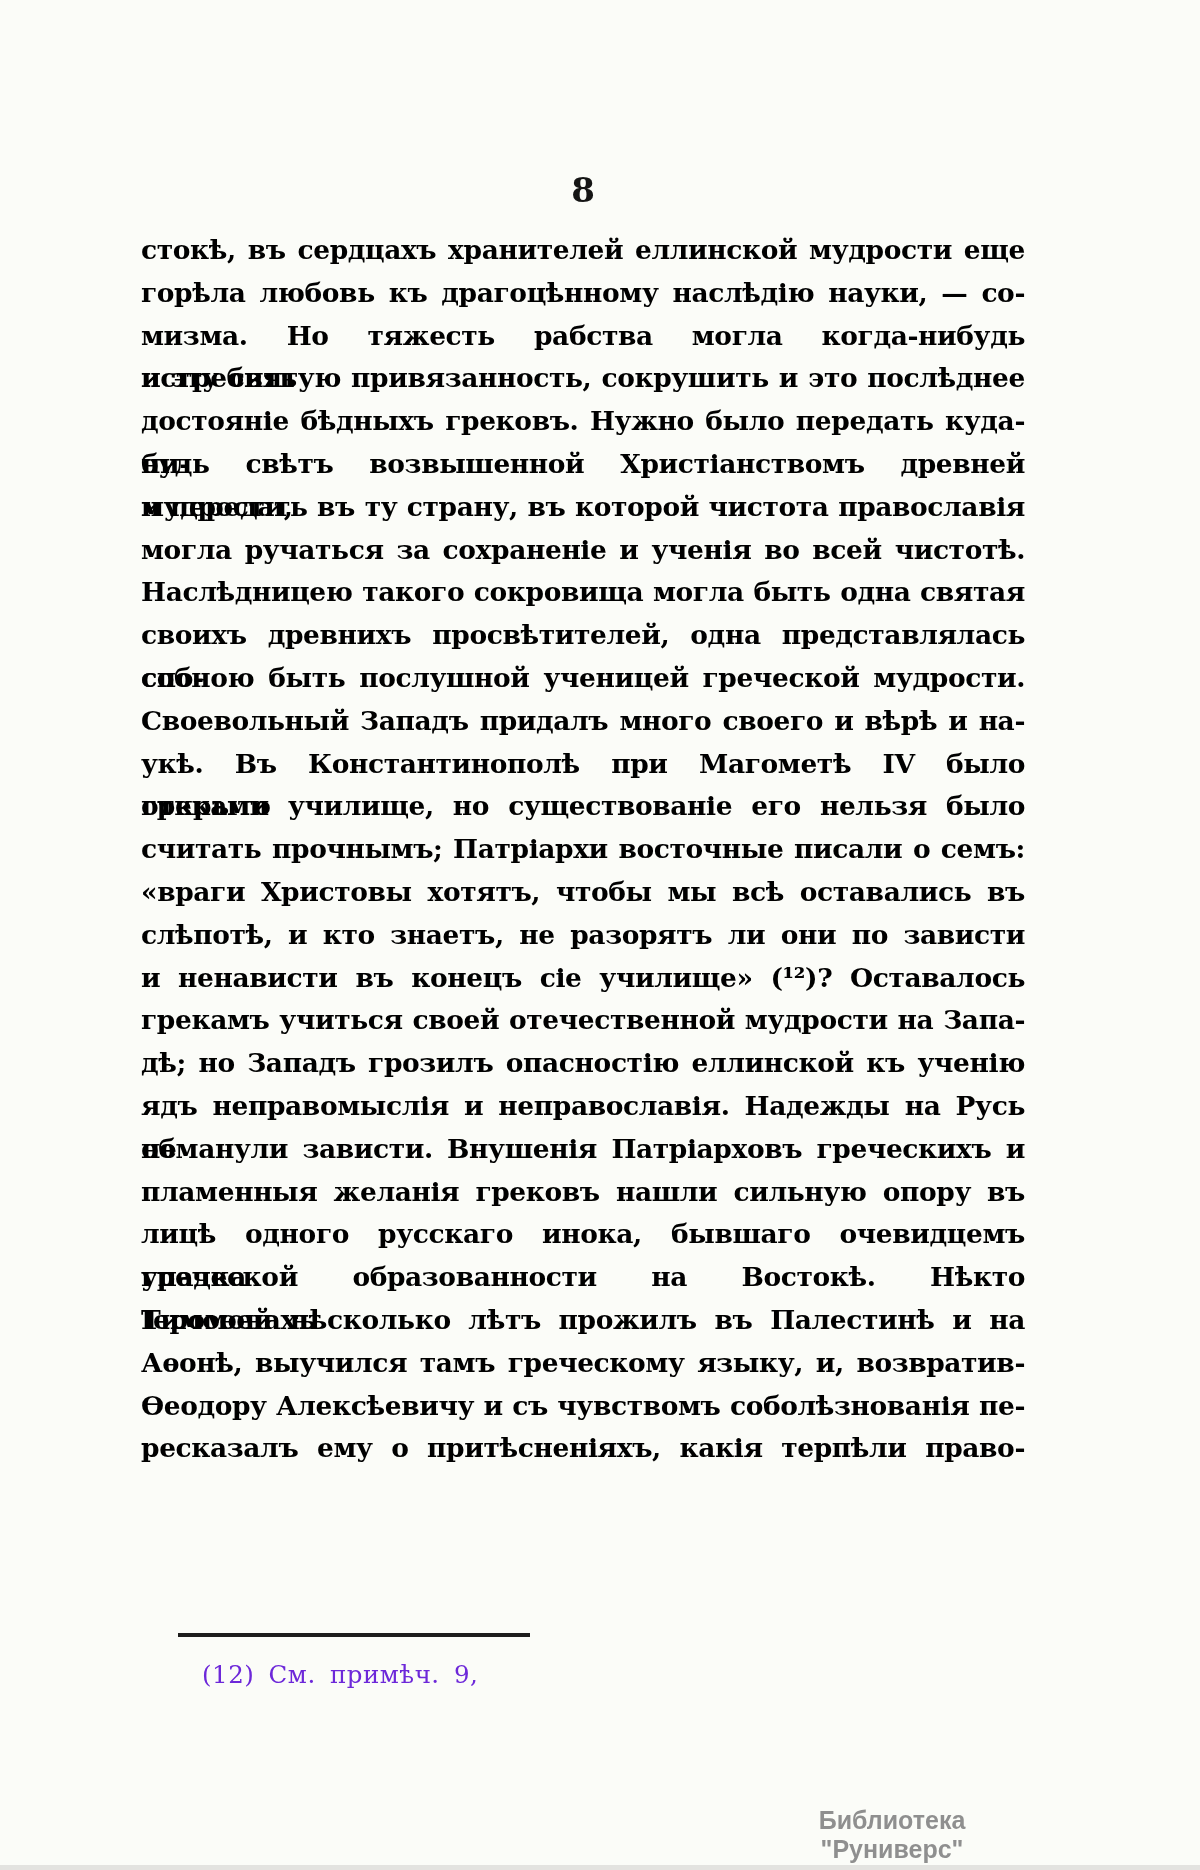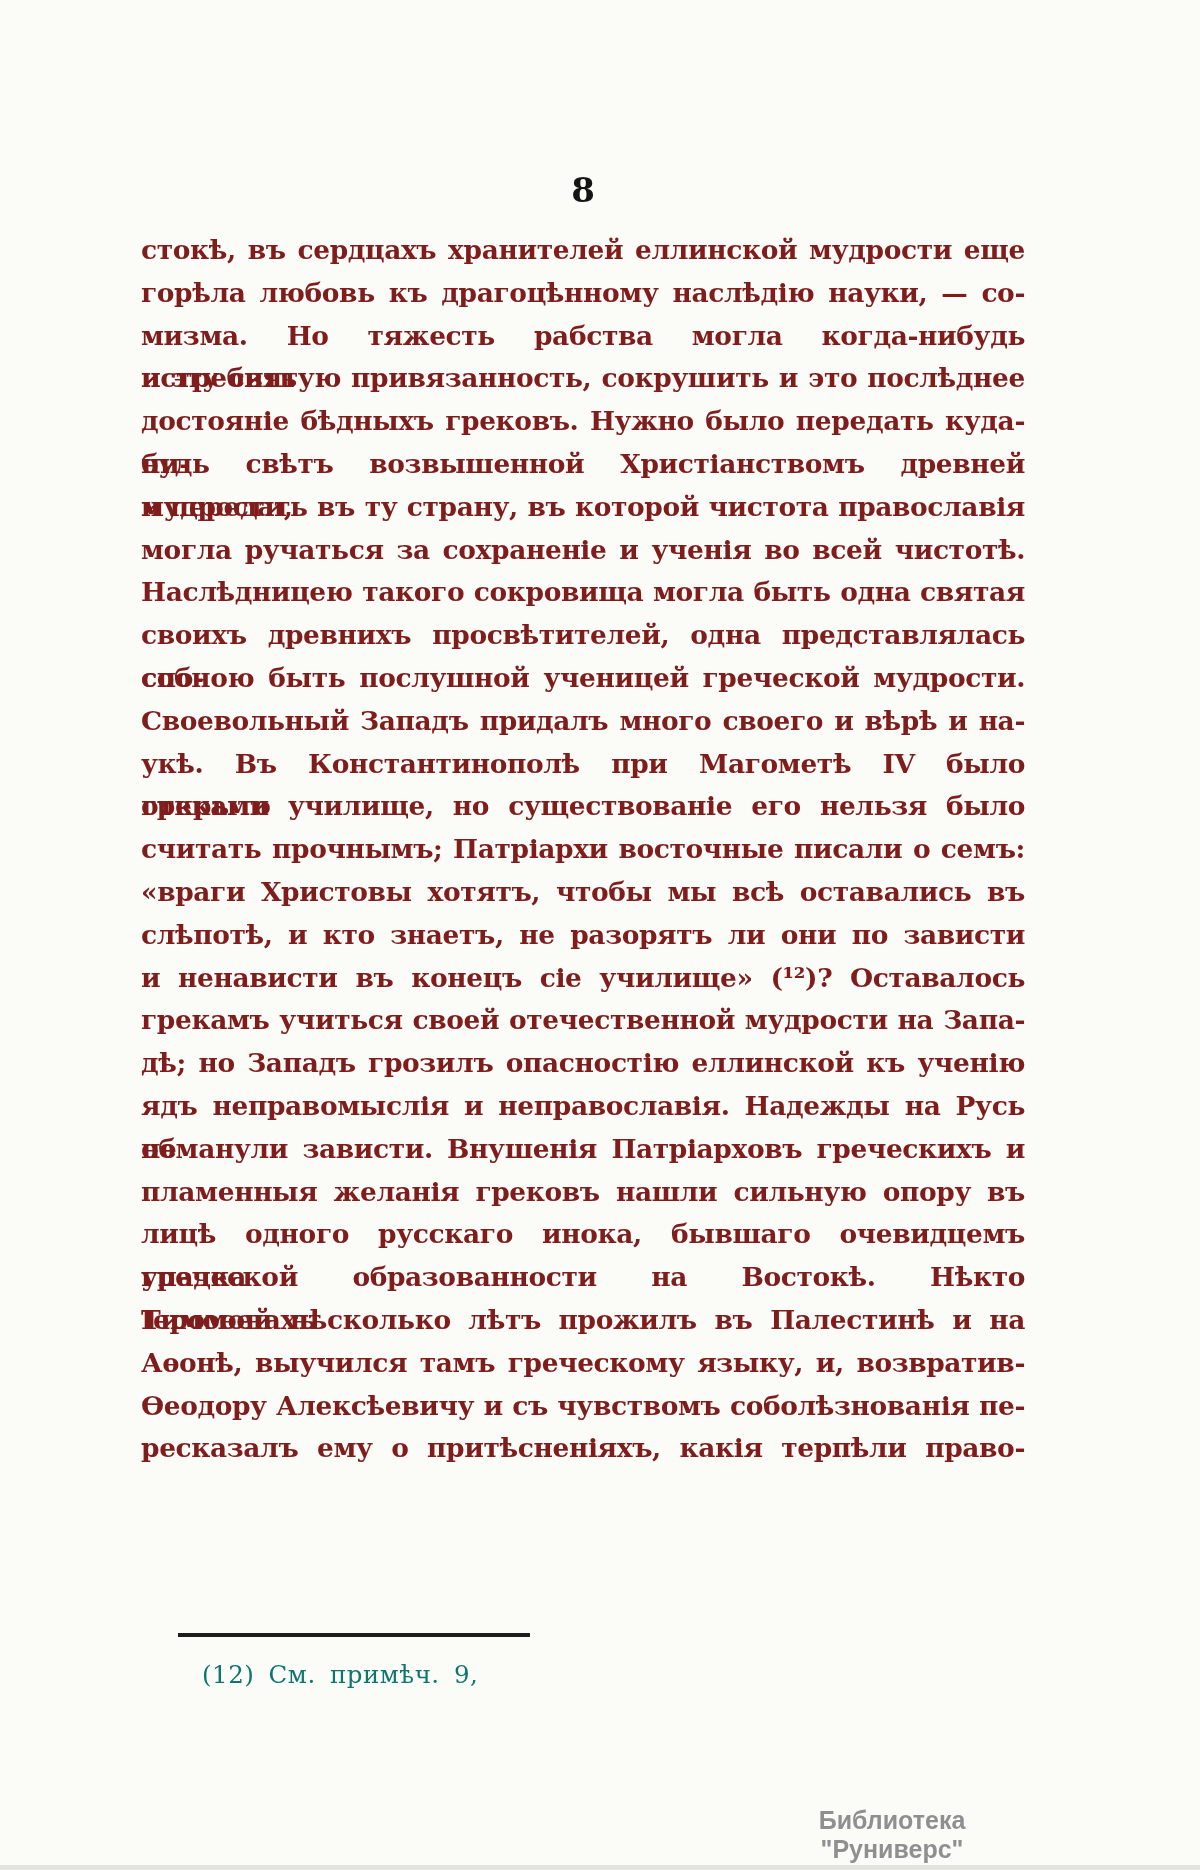--- a/index.html
+++ b/index.html
@@ -29,39 +29,39 @@
     top: 229px;
     left: 141px;
     width: 884px;
   }
   .line {
     height: 42.8px;
     line-height: 42.8px;
     font-size: 26.5px;
     font-weight: bold;
     letter-spacing: -0.4px;
-    color: #7f1d1d;
+    color: #000000;
     text-align: justify;
     text-align-last: justify;
     overflow: visible;
   }
   .footnote-rule {
     position: absolute;
     top: 1633px;
     left: 178px;
     width: 352px;
     height: 4px;
     background: #1d1d1d;
   }
   .footnote {
     position: absolute;
     top: 1660px;
     left: 202px;
     font-size: 24.5px;
-    color: #0f766e;
+    color: #6d28d9;
     letter-spacing: 0.5px;
     word-spacing: 6px;
   }
   .watermark {
     position: absolute;
     top: 1806px;
     left: 752px;
     width: 280px;
     text-align: center;
     font-family: "Liberation Sans", sans-serif;

